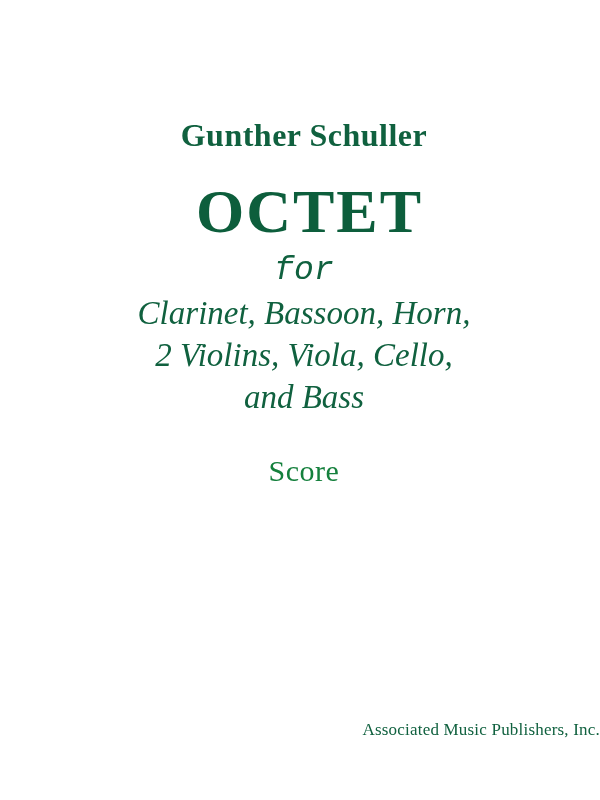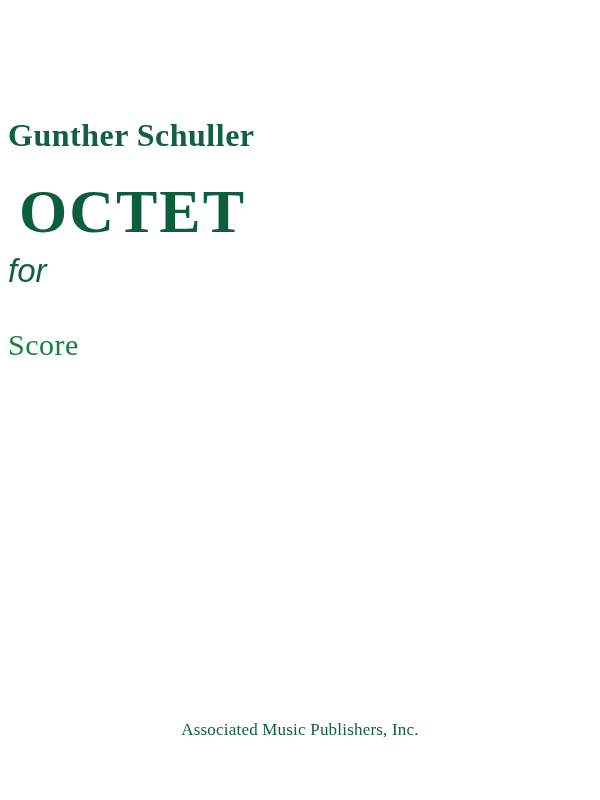--- a/index.html
+++ b/index.html
@@ -18,41 +18,42 @@
     width: 600px;
     height: 800px;
     background: #ffffff;
     box-sizing: border-box;
   }
   .cover-block {
     position: absolute;
     left: 8px;
     right: 0;
     top: 118px;
+    text-align: center;
     color: #0b5b3a;
   }
   .composer {
     font-family: "Liberation Serif", serif;
     font-size: 32px;
     letter-spacing: 0.5px;
     color: #10613f;
     margin: 0 0 26px 0;
     line-height: 1.1;
   }
   .title {
     font-family: "Liberation Serif", serif;
     font-size: 62px;
     letter-spacing: 2px;
     color: #0d5e3c;
     margin: 0 0 4px 0;
     line-height: 1.05;
     padding-left: 11px;
   }
   .subtitle-for {
-    font-family: Liberation Sans, sans-serif;
+    font-family: Liberation Mono, monospace;
     font-style: italic;
     font-size: 33px;
     color: #10613f;
     margin: 6px 0 0 0;
     line-height: 1.25;
   }
   .instrumentation {
     font-family: "Liberation Serif", serif;
     font-style: italic;
     font-size: 33px;
@@ -68,21 +69,21 @@
     font-size: 30px;
     color: #15803d;
     margin: 36px 0 0 0;
     letter-spacing: 0.5px;
   }
   .publisher-block {
     position: absolute;
     left: 0;
     right: 0;
     bottom: 44px;
-    text-align: center;
+    text-align: right;
   }
   .publisher {
     font-family: "Liberation Serif", serif;
     font-size: 17px;
     color: #10613f;
     letter-spacing: 0.2px;
     margin: 0 0 16px 0;
   }
   .distributed-by {
     font-family: "Liberation Sans", sans-serif;
@@ -115,20 +116,25 @@
 </style>
 </head>
 <body>
 
 <div class="page">
 
   <div class="cover-block">
     <h2 class="composer">Gunther Schuller</h2>
     <h1 class="title">OCTET</h1>
     <p class="subtitle-for">for</p>
+    <div class="instrumentation">
+      <div>Clarinet, Bassoon, Horn,</div>
+      <div>2 Violins, Viola, Cello,</div>
+      <div>and Bass</div>
+    </div>
     <p class="score-label">Score</p>
   </div>
 
   <div class="publisher-block">
     <p class="publisher">Associated Music Publishers, Inc.</p>
   </div>
 
 </div>
 
 </body></html>

